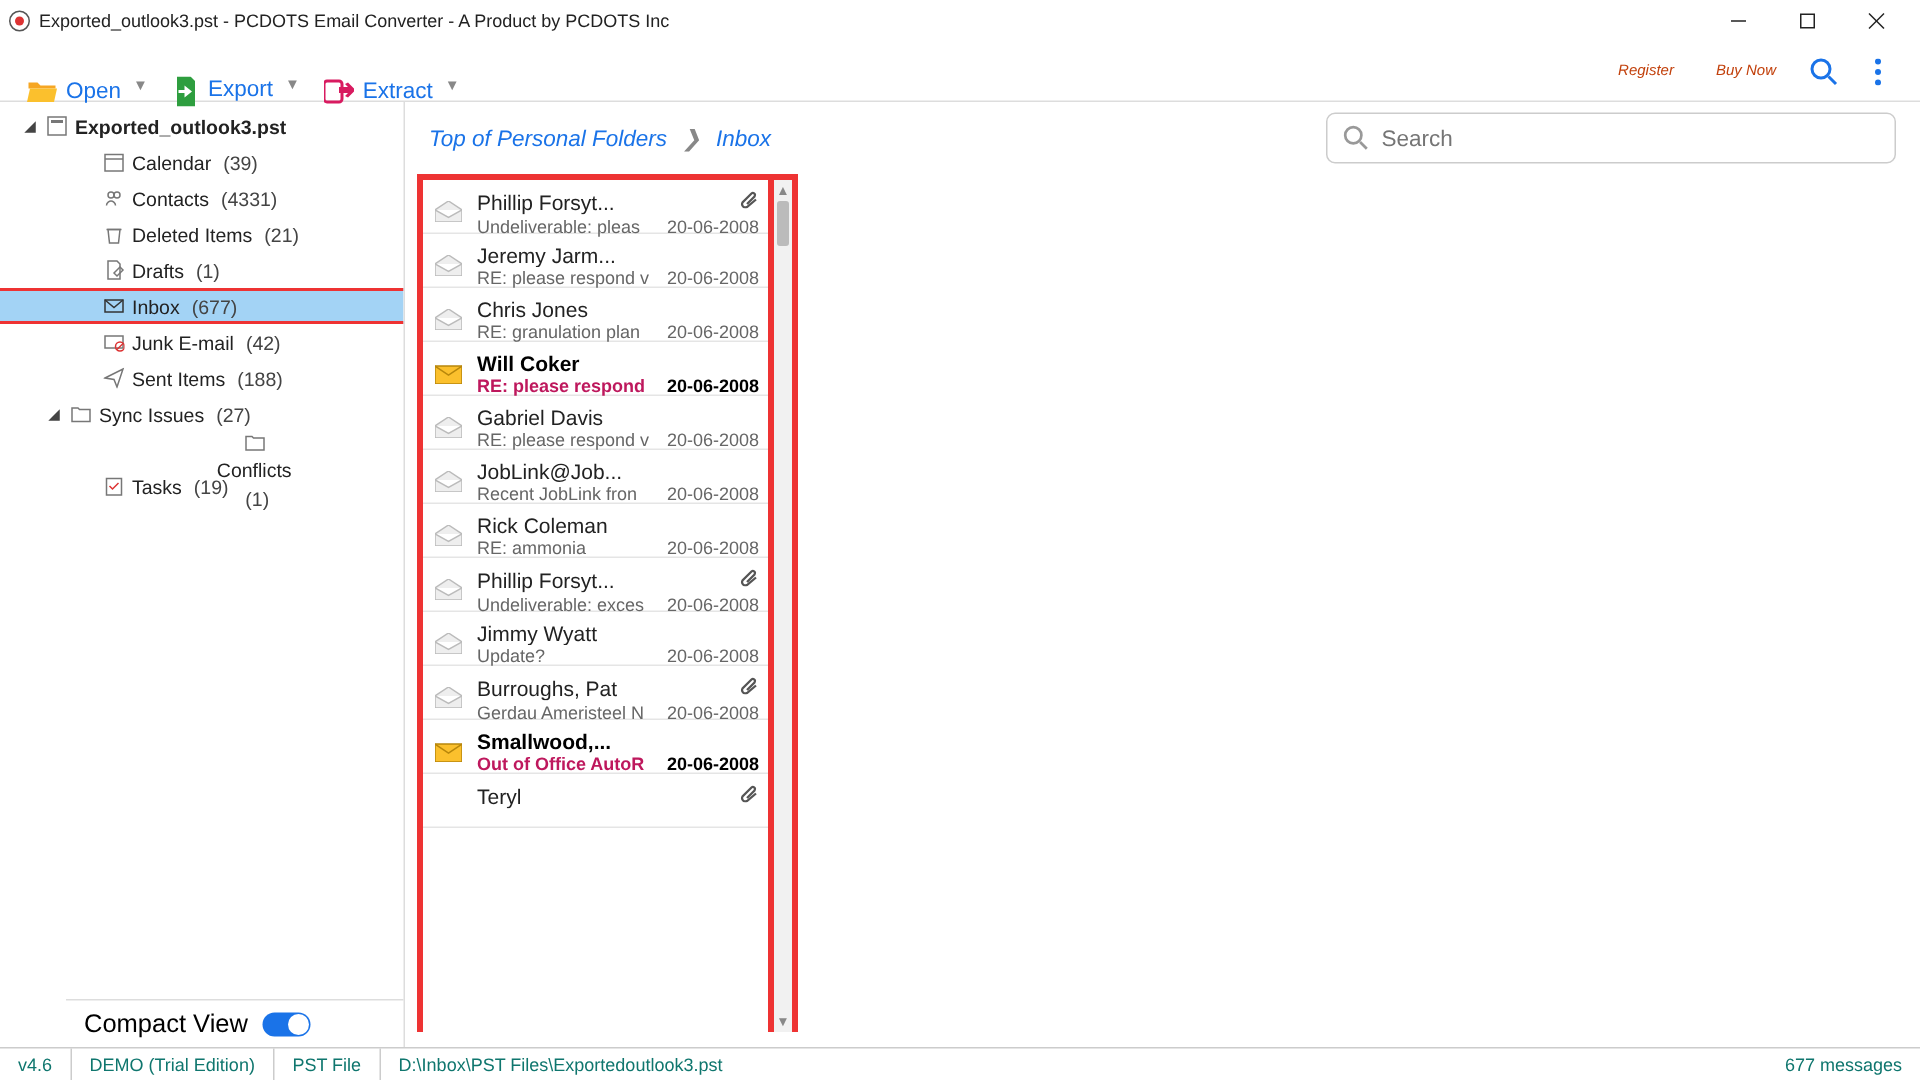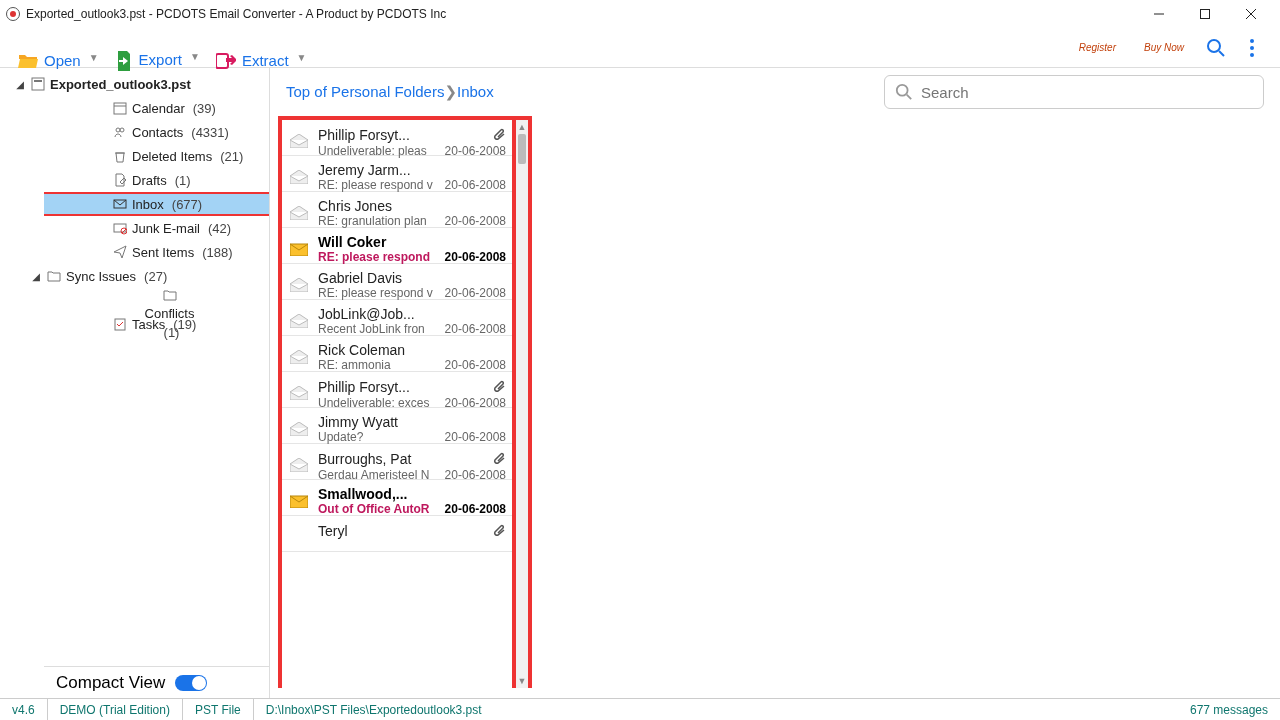--- a/index.html
+++ b/index.html
@@ -20,36 +20,36 @@
   .toolbar-spacer { flex: 1; }
   .link-btn { color: #c2410c; font-size: 10px; padding: 4px 14px; cursor: pointer; font-style: italic; }
   .icon-btn { width: 36px; height: 36px; display: flex; align-items: center; justify-content: center; color: #1a73e8; cursor: pointer; }
 
   
   .main { flex: 1; display: flex; min-height: 0; }
   .sidebar { width: 270px; border-right: 1px solid #ddd; display: flex; flex-direction: column; }
   .tree { flex: 1; overflow: auto; padding-top: 4px; font-size: 13px; }
   .tree-row { display: flex; align-items: center; height: 24px; padding-left: 14px; gap: 4px; cursor: pointer; }
   .tree-row.depth1 { padding-left: 30px; }
-  .tree-row.depth1.noexp { padding-left: 68px; margin-left: 44px; }
+  .tree-row.depth1.noexp { padding-left: 68px; }
   .tree-row.depth2 { padding-left: 70px; flex-direction: column; }
   .tree-row .exp { width: 12px; text-align: center; font-size: 10px; color: #444; }
   .tree-row .ficon { width: 16px; height: 16px; display: flex; align-items: center; justify-content: center; color: #777; }
   .tree-row .label { color: #222; }
   .tree-row .count { color: #444; margin-left: 4px; }
   .tree-row.selected { background: #a3d3f5; border: 2px solid #e33; border-right: none; border-left: none; }
 
   .compact-bar { height: 32px; border-top: 1px solid #ddd; display: flex; align-items: center; justify-content: flex-start; padding: 0 12px; gap: 10px; font-size: 17px; margin-left: 44px; }
   .toggle { width: 32px; height: 16px; background: #1a73e8; border-radius: 8px; position: relative; }
   .toggle::after { content: ""; position: absolute; right: 1px; top: 1px; width: 14px; height: 14px; background: #fff; border-radius: 50%; }
 
   
   .center { flex: 1; display: flex; flex-direction: column; min-width: 0; }
   .top-strip { height: 48px; display: flex; align-items: center; padding: 0 16px; gap: 14px; }
-  .breadcrumb { display: flex; align-items: flex-start; font-size: 15px; }
+  .breadcrumb { display: flex; align-items: center; gap: 10px; font-size: 15px; font-style: italic; }
   .breadcrumb .bc-link { color: #1a73e8; cursor: pointer; }
   .breadcrumb .bc-sep { color: #888; }
   .breadcrumb .bc-cur { color: #1a73e8; }
   .top-spacer { flex: 1; }
   .search-box { width: 380px; height: 34px; border: 1px solid #ccc; border-radius: 6px; display: flex; align-items: center; padding: 0 10px; gap: 8px; color: #888; font-size: 15px; }
   .search-box input { border: none; outline: none; flex: 1; font-size: 15px; color: #444; background: transparent; }
 
   .list-wrap { display: flex; margin-left: 8px; }
   .email-list { width: 238px; border: 4px solid #e33; border-bottom: none; height: 572px; overflow: hidden; position: relative; }
   .email-item { border-bottom: 1px solid #e5e5e5; display: flex; padding: 6px 6px 6px 6px; gap: 8px; height: 36px; }

